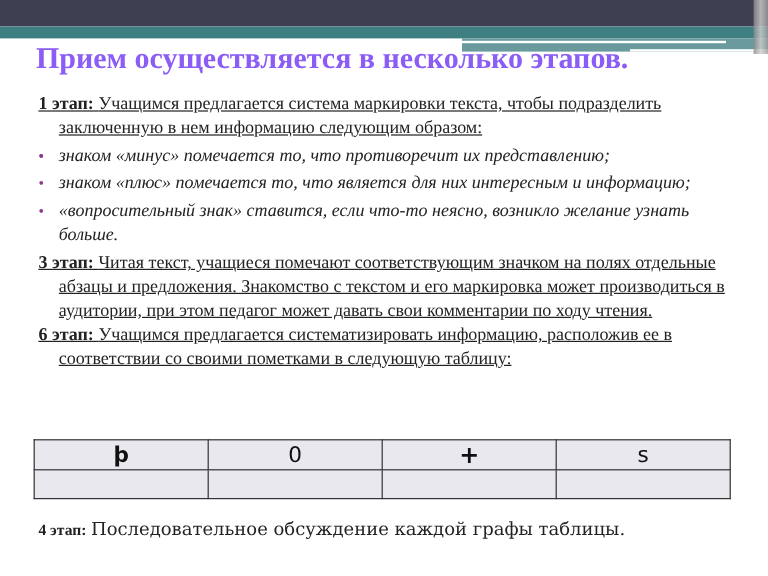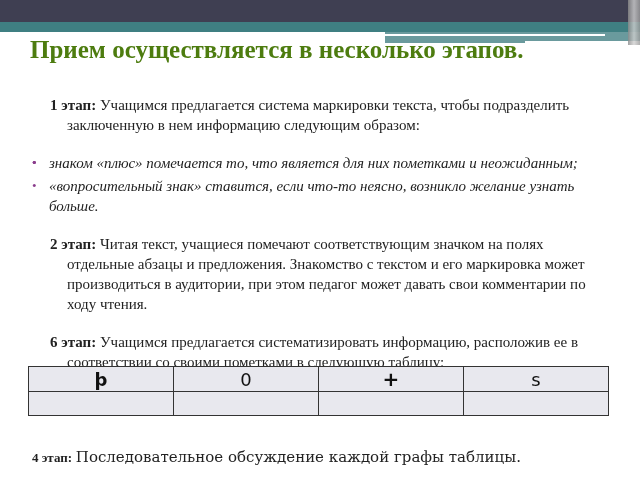--- a/index.html
+++ b/index.html
@@ -30,29 +30,29 @@
       background: #ffffff;
     }
     .right-edge {
       position: absolute; left: 628px; top: 0; width: 12px; height: 45px;
       background: linear-gradient(90deg, #8a8a8a, #d0d0d0, #9a9a9a);
       opacity: 0.8;
     }
     .title {
       position: absolute; left: 30px; top: 36px;
       font-family: "Liberation Serif", serif;
-      font-size: 25px; font-weight: bold; color: #4d7c0f;
+      font-size: 25px; font-weight: bold; color: #8b5cf6;
       white-space: nowrap; letter-spacing: 0px;
     }
     .content {
       position: absolute; left: 32px; top: 77px; width: 590px;
       font-size: 15px; line-height: 20px; color: #222;
     }
     .stage {
-      padding-left: 17px; text-indent: -17px; margin: 18px;
+      padding-left: 17px; text-indent: -17px; margin: 0; text-decoration: underline;
     }
     .stage b { font-weight: bold; }
     ul.bullets { list-style: none; margin: 2px 0 2px 0; padding: 0; }
     ul.bullets li {
       position: relative; padding-left: 17px; font-style: italic;
       margin: 0 0 3px 0; line-height: 20px;
     }
     ul.bullets li .dot {
       position: absolute; left: 0; top: 0; color: #8a3c8c; font-style: normal;
       font-size: 13px;
@@ -67,21 +67,20 @@
       border: 1.5px solid #333; width: 144px; height: 23px;
       text-align: center; vertical-align: middle;
       font-family: "DejaVu Sans", sans-serif; font-size: 18px; color: #111;
       padding: 0;
     }
     table.marks td.sym-b { font-weight: bold; }
     table.marks td.sym-plus { font-weight: bold; font-size: 20px; }
     .stage4 {
       position: absolute; left: 32px; top: 432px; white-space: nowrap;
       font-size: 15px;
-      margin-top: 16px;
     }
     .stage4 b { font-family: "Liberation Serif", serif; font-size: 13px; }
     .stage4 span.t { font-family: "DejaVu Serif", serif; font-size: 15px; }
   </style>
 </head>
 <body>
 
 <div class="top-band"></div>
 <div class="teal-band"></div>
 <div class="teal-band-tail"></div>
@@ -91,26 +90,26 @@
 
 <div class="title">Прием осуществляется в несколько этапов.</div>
 
 <div class="content">
   <p class="stage">
     <b>1 этап:</b>
     <span>Учащимся предлагается система маркировки текста, чтобы подразделить заключенную в нем информацию следующим образом:</span>
   </p>
   <ul class="bullets">
     <li><span class="dot">•</span></li>
-    <li><span class="dot">•</span></li>
-    <li><span class="dot">•</span><span>знаком «плюс» помечается то, что является для них пометками и неожиданным;</span></li>
+    <li><span class="dot">•</span><span>знаком «минус» помечается то, что противоречит их представлению;</span></li>
+    <li><span class="dot">•</span><span>знаком «плюс» помечается то, что является для них интересным и информацию;</span></li>
     <li><span class="dot">•</span><span>«вопросительный знак» ставится, если что-то неясно, возникло желание узнать больше.</span></li>
   </ul>
   <p class="stage">
-    <b>2 этап:</b>
+    <b>3 этап:</b>
     <span>Читая текст, учащиеся помечают соответствующим значком на полях отдельные абзацы и предложения. Знакомство с текстом и его маркировка может производиться в аудитории, при этом педагог может давать свои комментарии по ходу чтения.</span>
   </p>
   <p class="stage">
     <b>6 этап:</b>
     <span>Учащимся предлагается систематизировать информацию, расположив ее в соответствии со своими пометками в следующую таблицу:</span>
   </p>
 </div>
 
 <div class="table-wrap">
   <table class="marks">

